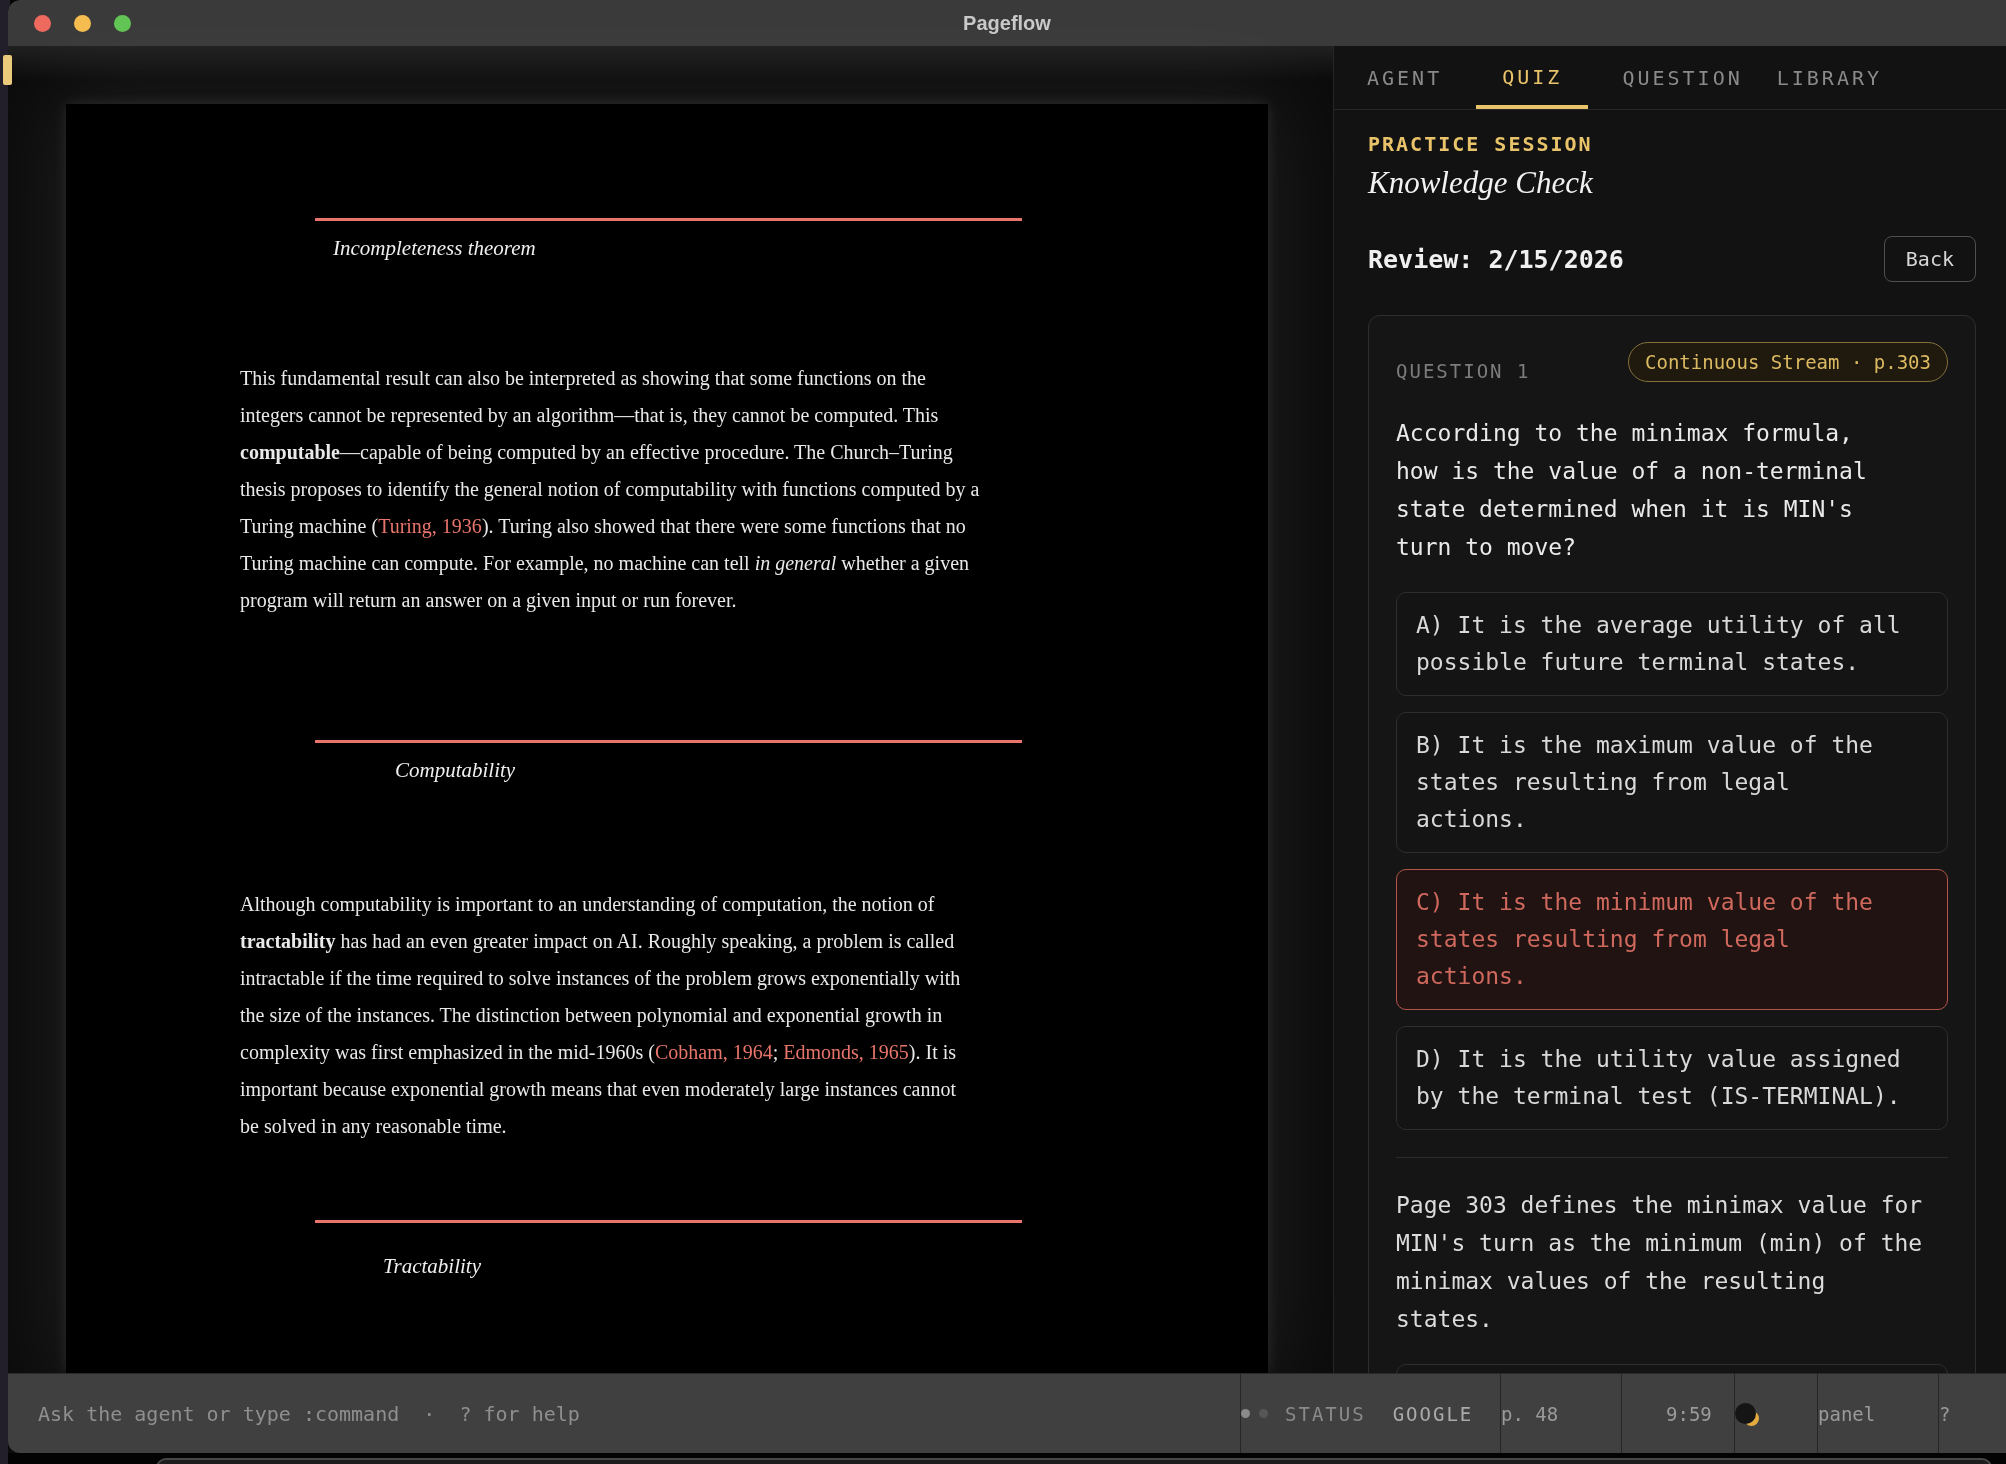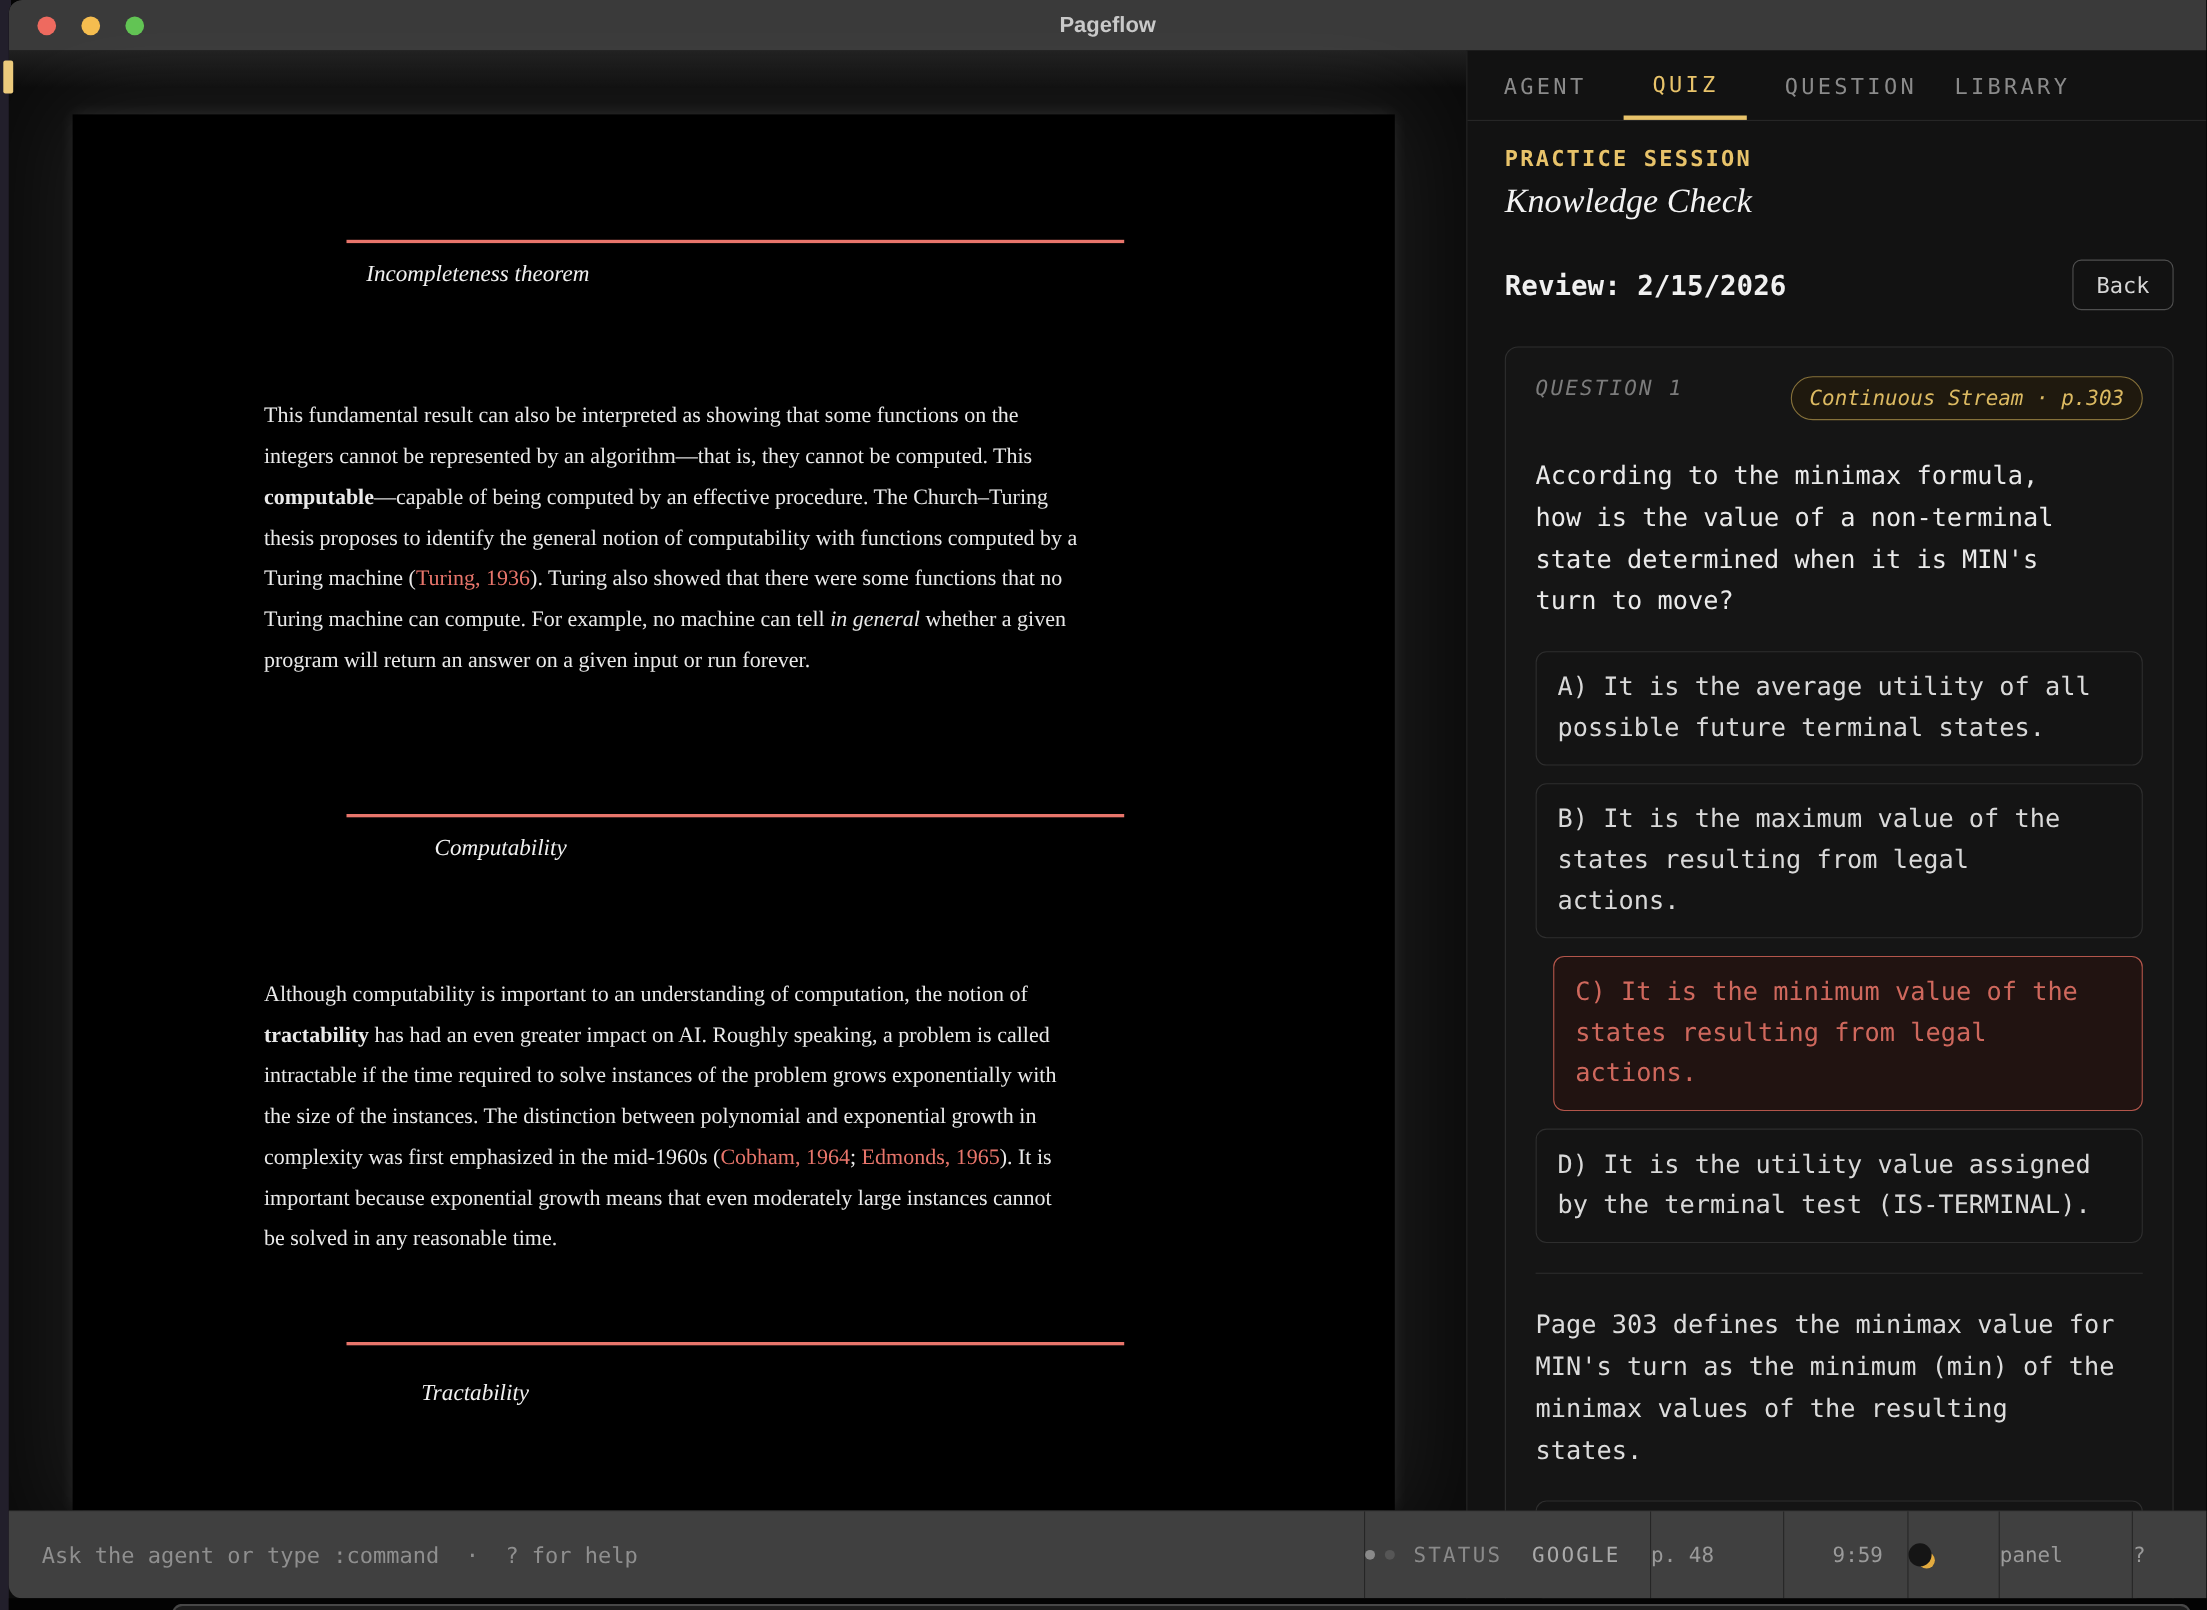--- a/index.html
+++ b/index.html
@@ -67,31 +67,31 @@
   .kc-title { font-family:"Liberation Serif", serif; font-style:italic;
               font-size:31px; color:#f2f2f2; margin-top:9px; }
   .review-row { margin-top:35px; display:flex; align-items:center;
                 justify-content:space-between; }
   .review-label { font-size:25px; font-weight:bold; color:#f0f0f0; }
   .back-btn { font-family:"DejaVu Sans Mono", monospace; font-size:20px;
               color:#d6d6d6; background:transparent; border:1px solid #4f4f4f;
               border-radius:8px; padding:10px 21px; }
   .card { margin-top:33px; border:1px solid #2e2e2e; border-radius:12px;
           background:#151515; padding:26px 27px 26px 27px; }
-  .card-head { display:flex; align-items:flex-start; justify-content:space-between;font-style:italic; }
+  .card-head { display:flex; align-items:flex-end; justify-content:space-between; }
   .q-num { font-size:19px; letter-spacing:2px; color:#7c7c7c; }
   .badge { font-size:19px; color:#dcba62; border:1px solid #86713a;
            background:#1f190e; border-radius:999px; padding:8px 16px;
            white-space:nowrap; }
   .question { margin-top:32px; font-size:23px; color:#eaeaea; line-height:38px; }
   .options { margin-top:26px; }
   .option { border:1px solid #2e2e2e; border-radius:10px; padding:14px 19px;
             font-size:23px; color:#d9d9d9; line-height:37px; margin-bottom:16px;
             background:#141414; }
-  .option.selected { border-color:#b3564b; color:#cf685d; background:#211311;margin-left:16px; }
+  .option.selected { border-color:#b3564b; color:#cf685d; background:#211311; }
   .divider { border-top:1px solid #2c2c2c; margin:27px 0 0 0; }
   .explanation { margin-top:28px; font-size:23px; color:#dcdcdc; line-height:38px; }
   .stub-box { margin-top:26px; height:90px; border:1px solid #2e2e2e;
               border-radius:10px; background:#141414; }
 
   
   .bottombar { position:absolute; left:8px; right:0; top:1373px; height:80px;
                background:#404040; border-top:1px solid #2a2a2a;
                border-bottom-left-radius:12px; display:flex; z-index:20; }
   .prompt { flex:1; display:flex; align-items:center; padding-left:30px;

